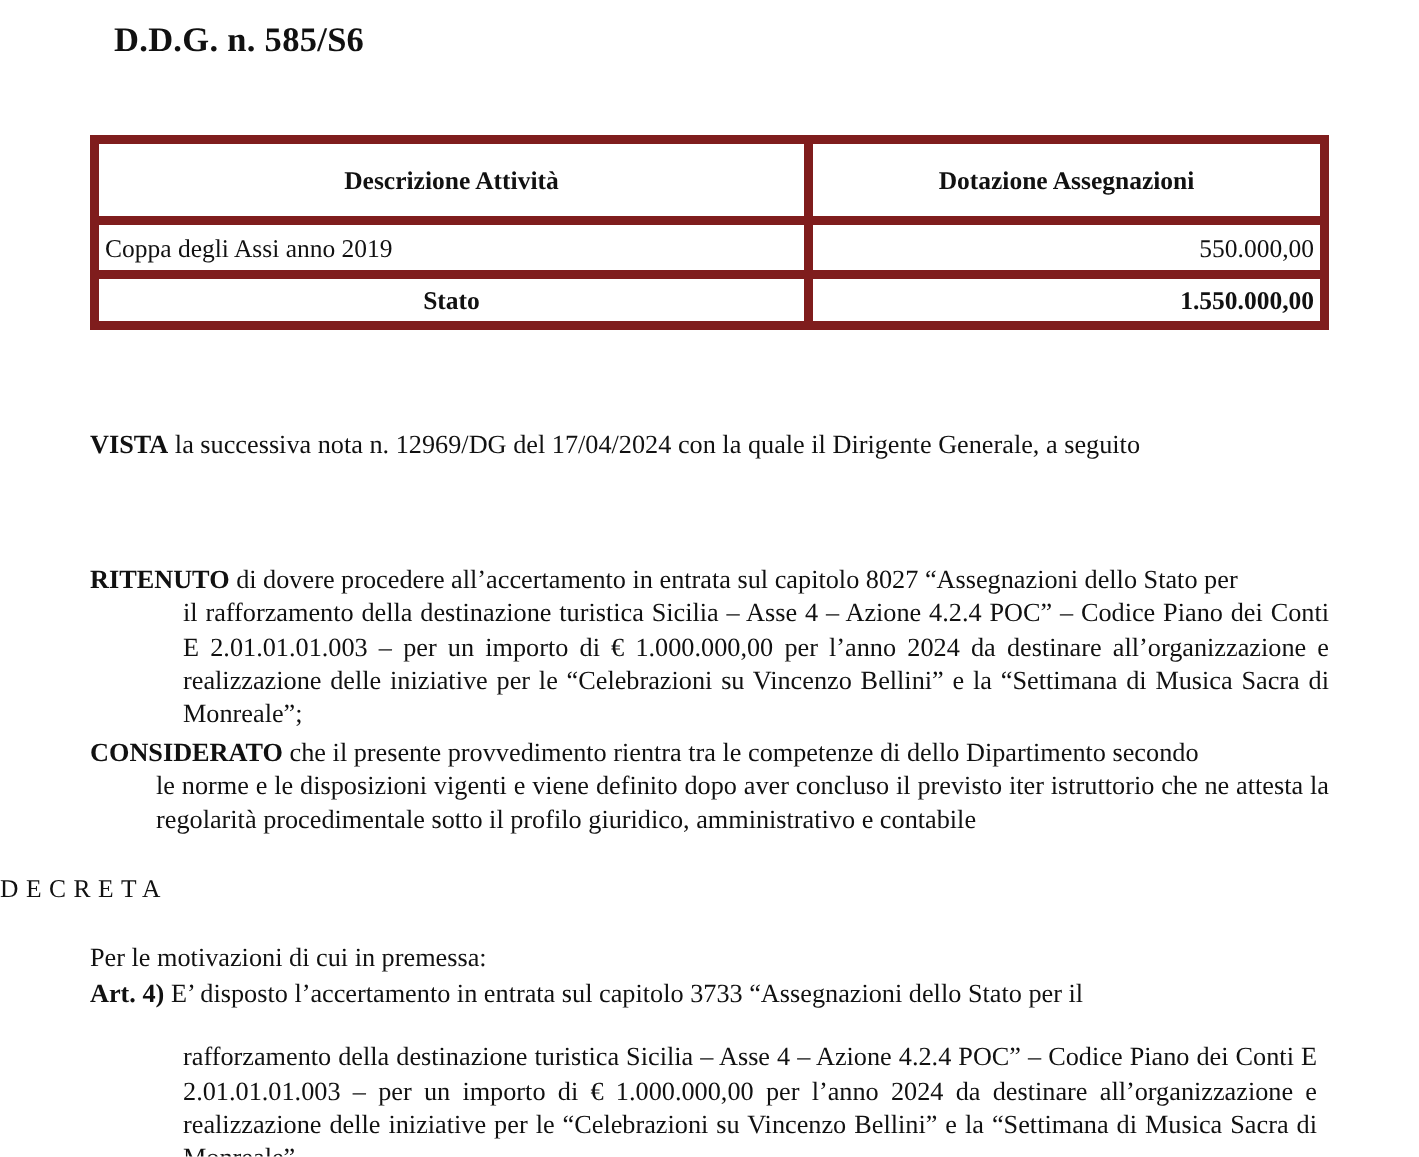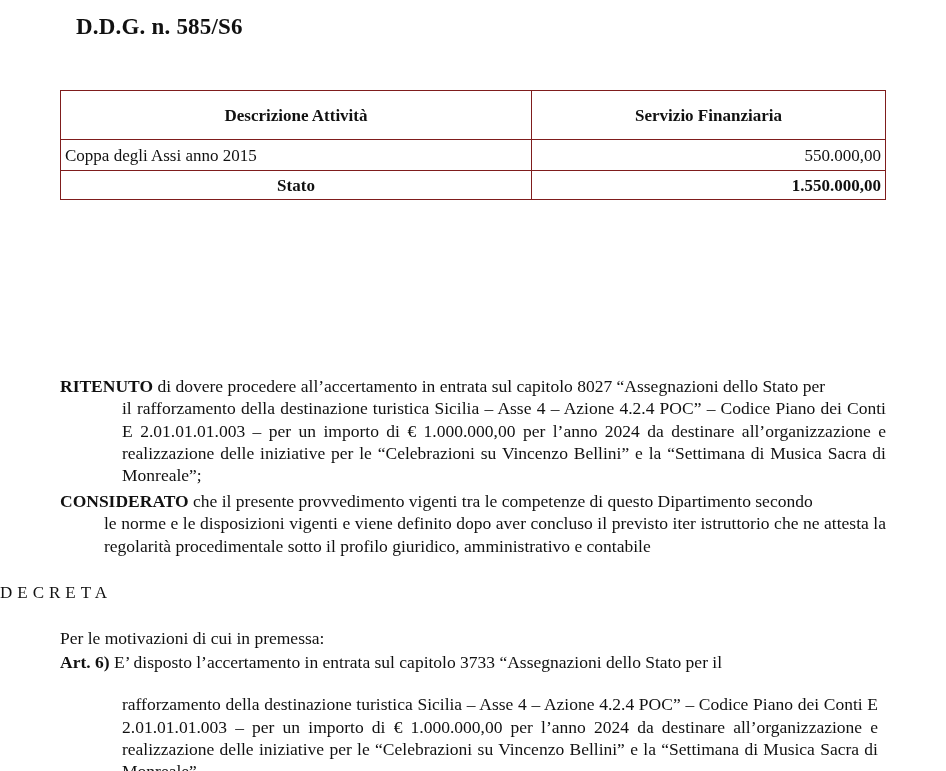--- a/index.html
+++ b/index.html
@@ -9,21 +9,21 @@
   }
   .title {
     position: absolute; left: 76px; top: 14px;
     font-size: 23px; font-weight: bold; letter-spacing: 0.2px;
   }
   table.alloc {
     position: absolute; left: 60px; top: 90px; width: 826px;
     border-collapse: collapse; font-size: 17px;
   }
   table.alloc td, table.alloc th {
-    border: 1px solid #7f1d1d; padding: 0 4px; line-height: 21px;
+    border: 6px solid #7f1d1d; padding: 0 4px; line-height: 21px;
   }
   table.alloc th { height: 48px; font-weight: bold; text-align: center; }
   .c1 { width: 462px; }
   .num { text-align: right; }
   tr.r1 td { height: 54px; }
   tr.r2 td { height: 30px; }
   tr.tot td { height: 28px; font-weight: bold; }
   tr.tot td.lbl { text-align: center; }
 
   .para {
@@ -46,46 +46,47 @@
 </style>
 </head>
 <body>
 
 <div class="title">D.D.G. n.  585/S6</div>
 
 <table class="alloc">
   <tbody>
       <tr>
     <th class="c1">Descrizione Attività</th>
-    <th>Servizio Finanziaria</th>
+    <th>Dotazione Assegnazioni</th>
   </tr>
   <tr class="r2">
-    <td>Coppa degli Assi anno 2015</td>
+    <td>Coppa degli Assi anno 2019</td>
     <td class="num">550.000,00</td>
   </tr>
   <tr class="tot">
     <td class="lbl">Stato</td>
     <td class="num">1.550.000,00</td>
   </tr>
 </tbody>
   </table>
 
 <div class="para" style="top:285px;">
+  <span class="first"><span class="kw">VISTA</span> <span>la successiva nota n. 12969/DG del 17/04/2024 con la quale il Dirigente Generale, a seguito</span></span>
 </div>
 
 <div class="para" style="top:375px;">
   <span class="first"><span class="kw">RITENUTO</span> <span>di dovere procedere all’accertamento in entrata sul capitolo 8027 “Assegnazioni dello Stato per</span></span>
   <span class="indent">il rafforzamento della destinazione turistica Sicilia – Asse 4 – Azione 4.2.4 POC” – Codice Piano dei Conti E 2.01.01.01.003 – per un importo di € 1.000.000,00 per l’anno 2024 da destinare all’organizzazione e realizzazione delle iniziative per le “Celebrazioni su Vincenzo Bellini” e la “Settimana di Musica Sacra di Monreale”;</span>
 </div>
 
 <div class="para" style="top:490px;">
-  <span class="first"><span class="kw">CONSIDERATO</span> <span>che il presente provvedimento vigenti tra le competenze di questo Dipartimento  secondo</span></span>
+  <span class="first"><span class="kw">CONSIDERATO</span> <span>che il presente provvedimento rientra tra le competenze di dello Dipartimento  secondo</span></span>
   <span class="indent" style="padding-left:44px;">le norme e le disposizioni vigenti e viene definito dopo aver concluso il previsto iter istruttorio che ne attesta la regolarità procedimentale sotto il profilo giuridico, amministrativo e contabile</span>
 </div>
 
 <div class="decreta">DECRETA</div>
 
 <div class="plain">Per le motivazioni di cui in premessa:</div>
 
 <div class="art">
-  <span><span class="kw" style="font-weight:bold;">Art. 6)</span> <span>E’ disposto l’accertamento in entrata sul capitolo 3733 “Assegnazioni dello Stato per il</span></span>
+  <span><span class="kw" style="font-weight:bold;">Art. 4)</span> <span>E’ disposto l’accertamento in entrata sul capitolo 3733 “Assegnazioni dello Stato per il</span></span>
   <span class="cont">rafforzamento della destinazione turistica Sicilia – Asse 4 – Azione 4.2.4 POC” – Codice Piano dei Conti E 2.01.01.01.003 – per un importo di € 1.000.000,00 per l’anno 2024 da destinare all’organizzazione e realizzazione delle iniziative per le “Celebrazioni su Vincenzo Bellini” e la “Settimana di Musica Sacra di Monreale”.</span>
 </div>
 
 </body></html>

